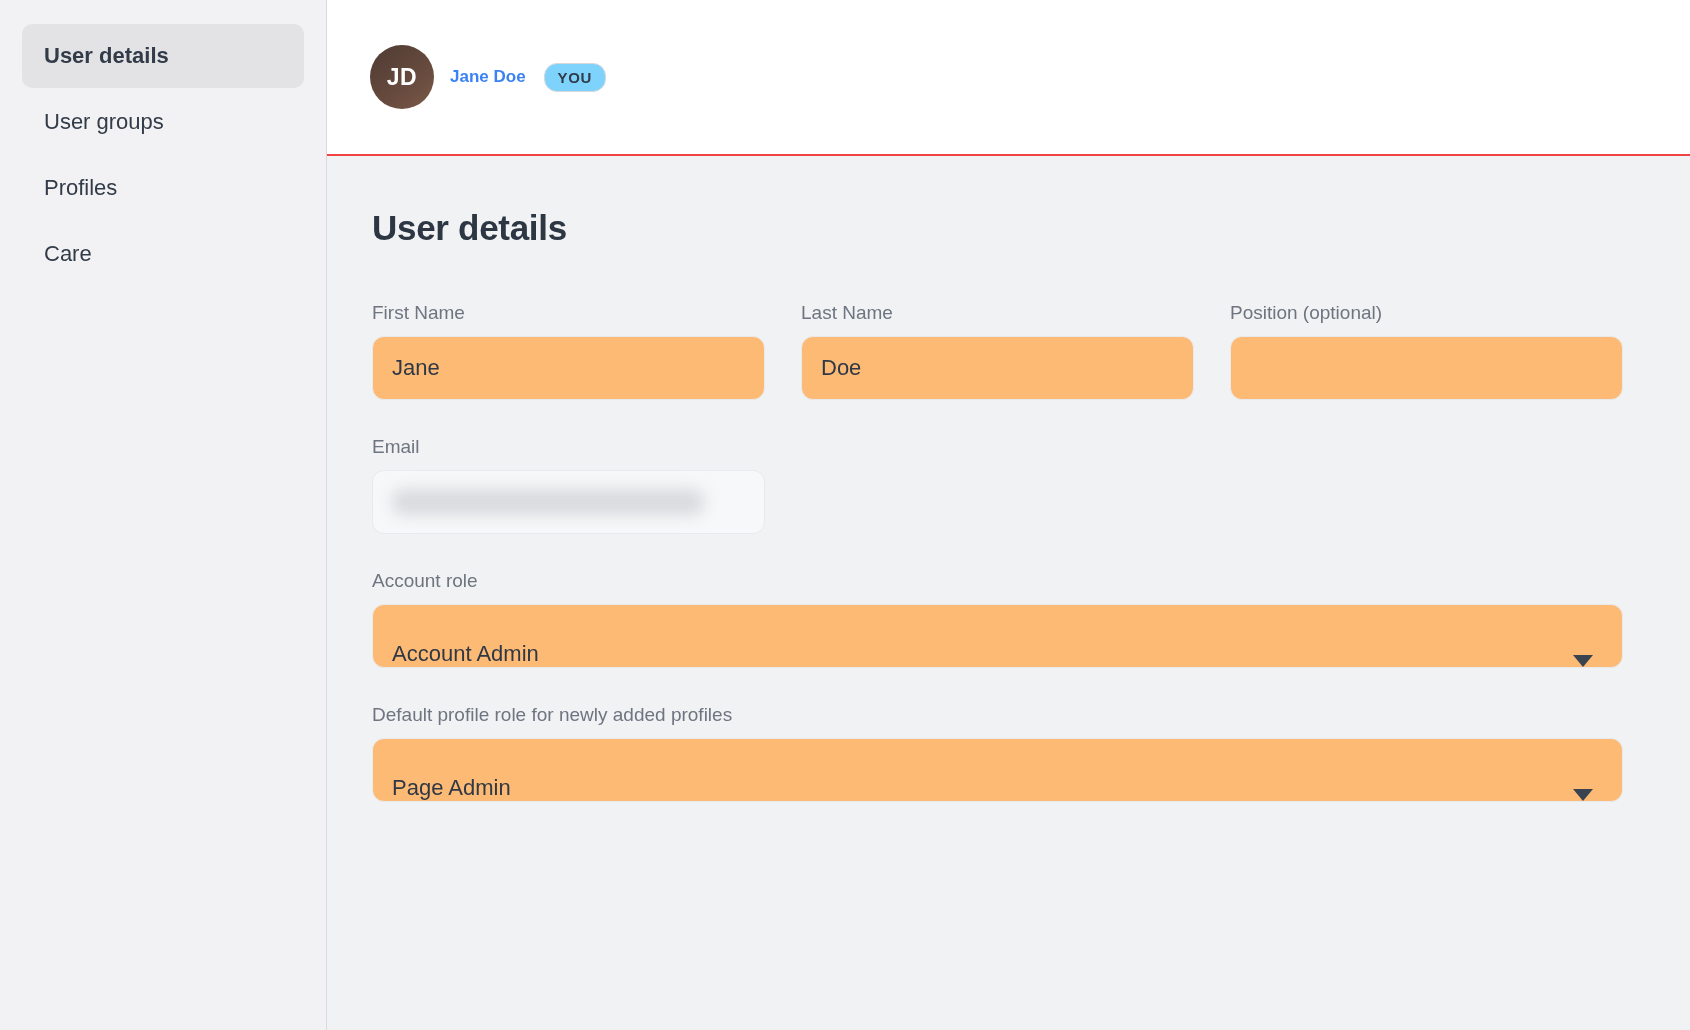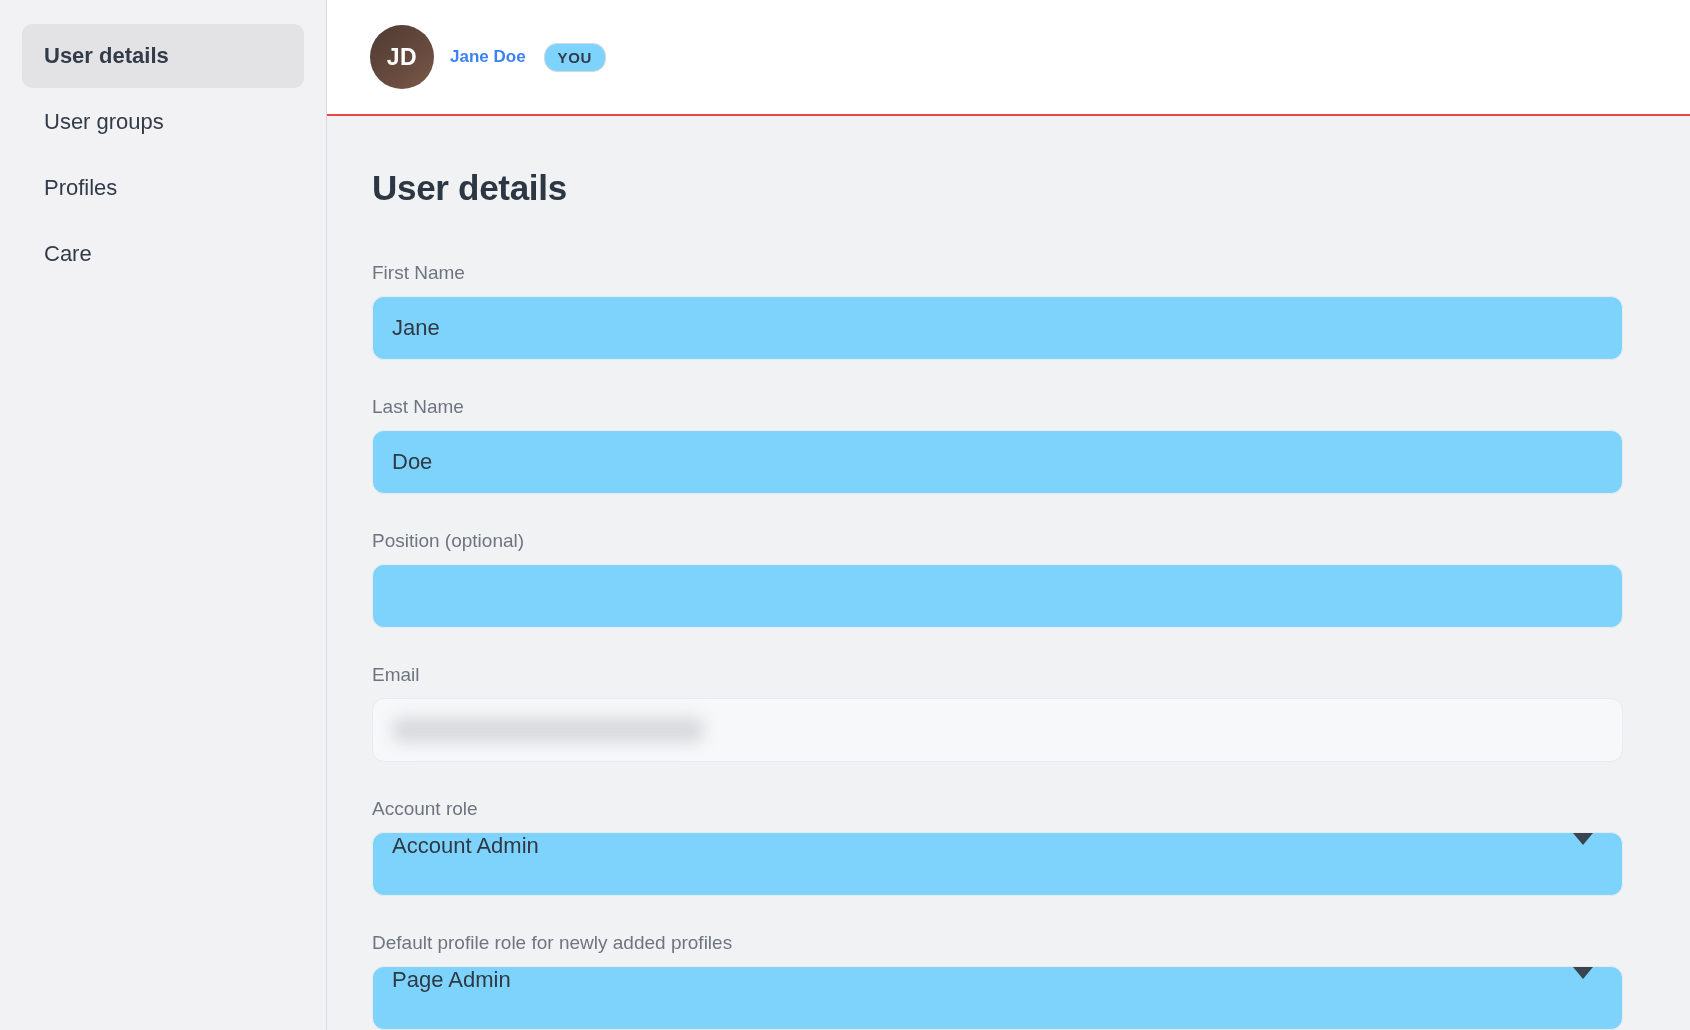--- a/index.html
+++ b/index.html
@@ -63,54 +63,54 @@
   }
   .page-title {
     font-size: 35px; font-weight: 700; color: #2d3643;
     letter-spacing: -0.3px;
     margin-bottom: 54px;
   }
 
   .form {
     max-width: 1251px;
     display: grid;
-    grid-template-columns: 1fr;
+    grid-template-columns: 1fr 1fr 1fr;
     column-gap: 48px;
     row-gap: 52px;
     gap: 36px;
   }
   .field.full { grid-column: 1 / -1; }
   .field-label {
     display: block;
     font-size: 19px; color: #6e7580;
     margin-bottom: 12px;
   }
   .text-input, .select-box, .email-box {
     width: 100%; height: 64px;
-    background: #7dd3fc;
+    background: #fdba74;
     border: 1px solid #e9eaed;
     border-radius: 12px;
     font-family: "Liberation Sans", sans-serif;
     font-size: 22px; color: #2f3845;
     padding: 0 19px;
     outline: none;
   }
   .email-box {
     background: #f7f8f9;
     display: flex; align-items: center;
   }
   .redacted-bar {
     width: 312px; height: 26px;
     border-radius: 9px;
     background: #b9bcc2;
     filter: blur(8px);
     opacity: 0.5;
   }
   .select-box {
-    display: flex; align-items: flex-start; justify-content: space-between;
+    display: flex; align-items: flex-end; justify-content: space-between;
     cursor: pointer;
   }
   .caret-down {
     width: 0; height: 0; margin-right: 10px;
     border-left: 10px solid transparent;
     border-right: 10px solid transparent;
     border-top: 12px solid #3a4350;
   }
 </style>
 </head>

